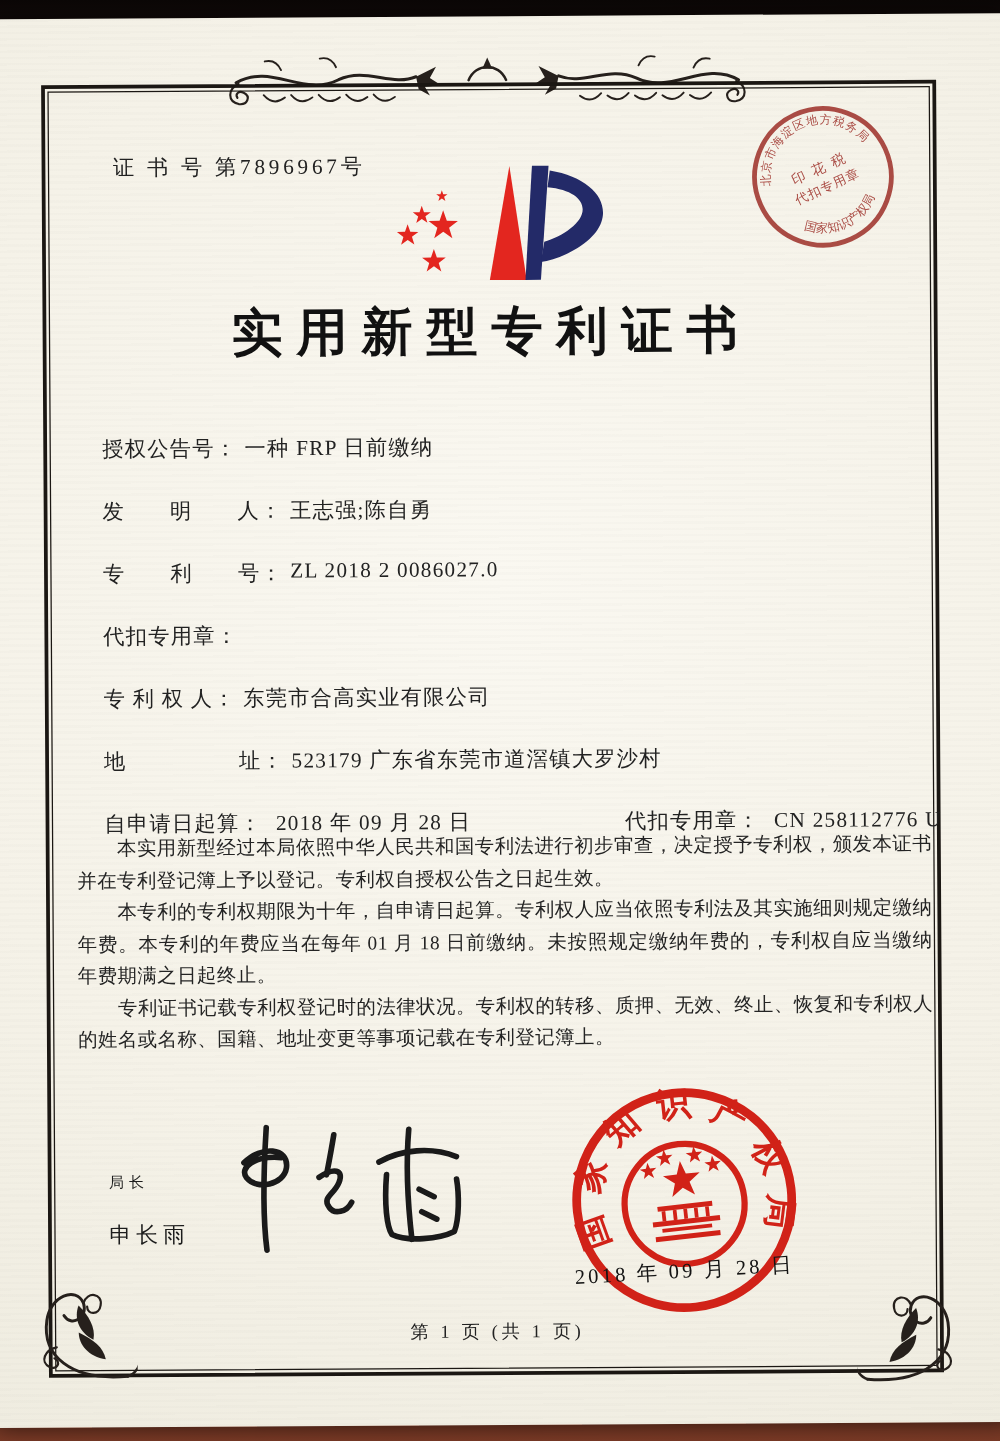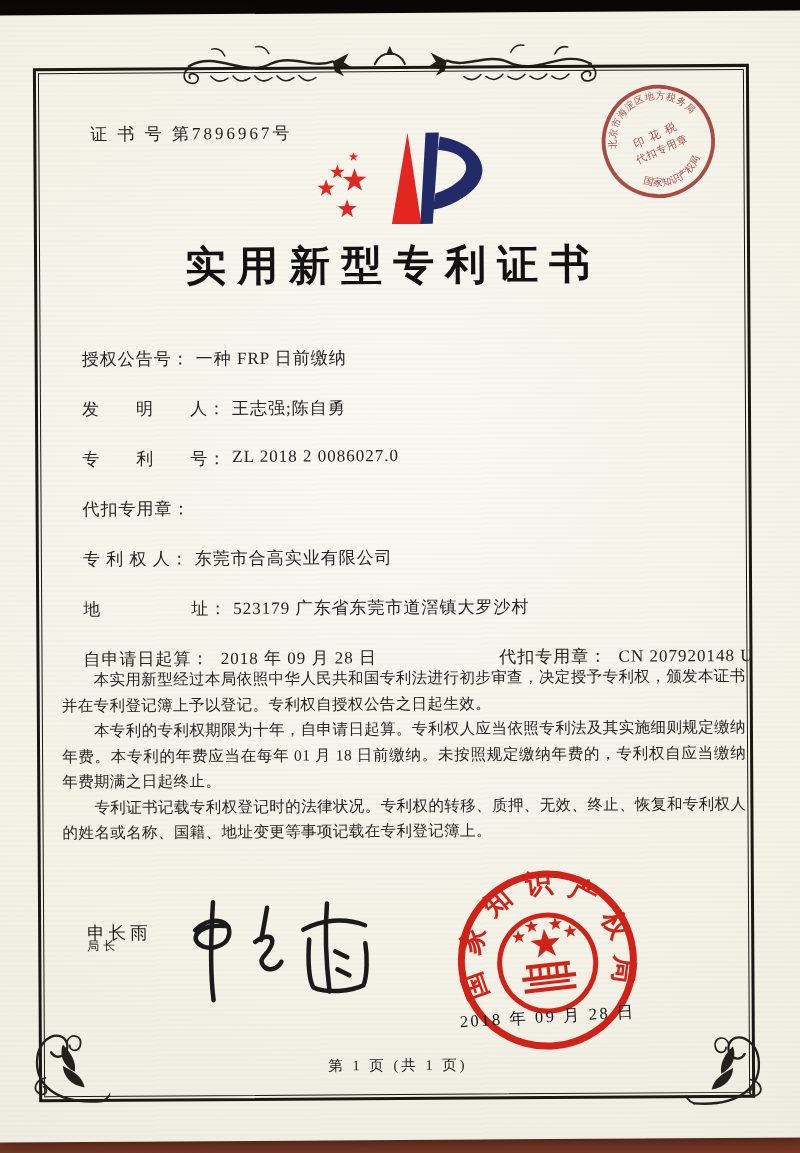--- a/index.html
+++ b/index.html
@@ -32,21 +32,21 @@
     font-size:41px;font-weight:bold;letter-spacing:11px;color:#111;}
   .fields{position:absolute;left:88px;top:333px;right:52px;font-size:17px;color:#222;}
   .field-row{display:flex;margin-bottom:27px;white-space:nowrap;letter-spacing:1px;}
   .field-row .lbl{flex:none;}
   .field-row .val{margin-left:6px;}
   .row-split{display:flex;justify-content:space-between;}
   .paras{position:absolute;left:66px;right:60px;top:652px;font-size:15.5px;
     line-height:25.5px;color:#242424;text-align:justify;letter-spacing:.4px;}
   .paras p{margin:0;text-indent:32px;}
   .director-title{position:absolute;left:90px;top:923px;font-size:12px;letter-spacing:4px;}
-  .director-name{position:absolute;left:90px;top:906px;font-size:17.5px;letter-spacing:4px;}
+  .director-name{position:absolute;left:90px;top:961px;font-size:17.5px;letter-spacing:4px;}
   .signature{position:absolute;left:178px;top:882px;}
   .seal{position:absolute;left:455px;top:853px;}
   .seal-date{position:absolute;left:462px;top:994px;font-size:16.5px;letter-spacing:2.5px;
     color:#141414;transform:rotate(-3deg);white-space:nowrap;}
   .footer{position:absolute;left:0;right:10px;top:1043px;text-align:center;
     font-size:14.5px;letter-spacing:3px;color:#222;}
   .dragon-band{position:absolute;left:183px;top:21px;}
   .floral-left{position:absolute;left:18px;top:999px;}
   .floral-right{position:absolute;left:688px;top:1005px;}
 </style>
@@ -165,21 +165,21 @@
       <span class="lbl">地　　　　　址：</span>
       <span class="val">523179 广东省东莞市道滘镇大罗沙村</span>
     </div>
     <div class="field-row row-split">
       <span>
         <span class="lbl">自申请日起算：</span>
         <span class="val">2018 年 09 月 28 日</span>
       </span>
       <span>
         <span class="lbl">代扣专用章：</span>
-        <span class="val">CN 207920148 U</span>
+        <span class="val">CN 258112776 U</span>
       </span>
     </div>
   </div>
 
   <div class="paras">
     <p>本实用新型经过本局依照中华人民共和国专利法进行初步审查，决定授予专利权，颁发本证书并在专利登记簿上予以登记。专利权自授权公告之日起生效。</p>
     <p>本专利的专利权期限为十年，自申请日起算。专利权人应当依照专利法及其实施细则规定缴纳年费。本专利的年费应当在每年 01 月 18 日前缴纳。未按照规定缴纳年费的，专利权自应当缴纳年费期满之日起终止。</p>
     <p>专利证书记载专利权登记时的法律状况。专利权的转移、质押、无效、终止、恢复和专利权人的姓名或名称、国籍、地址变更等事项记载在专利登记簿上。</p>
   </div>
 

